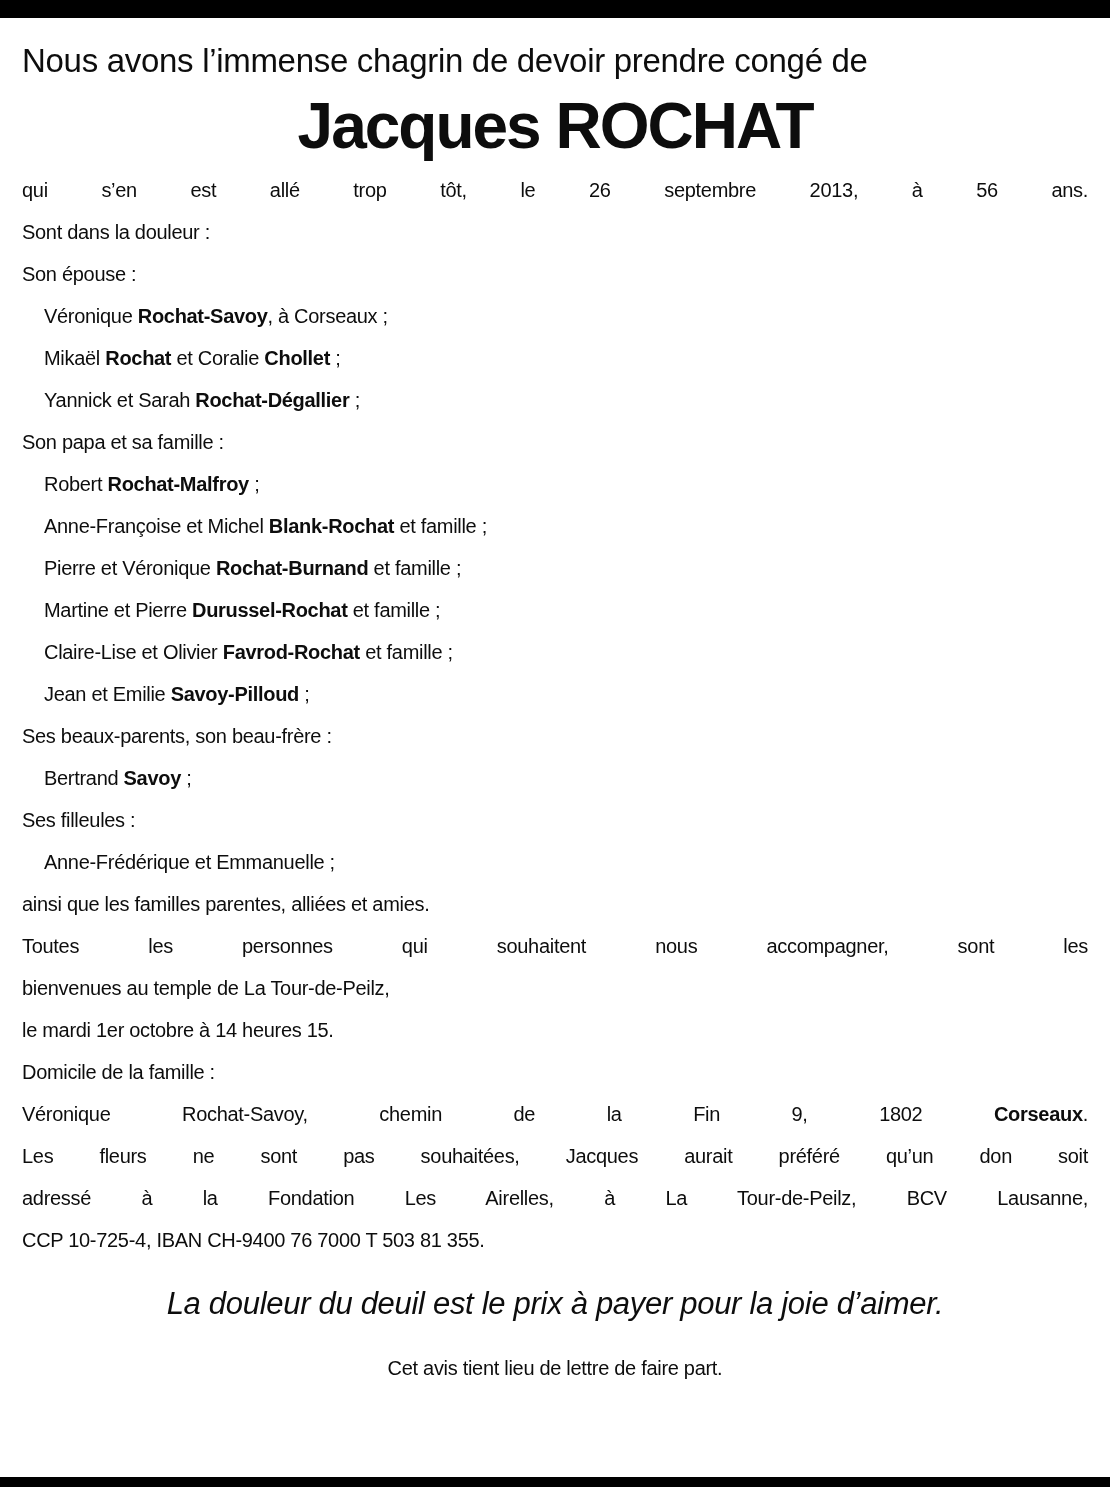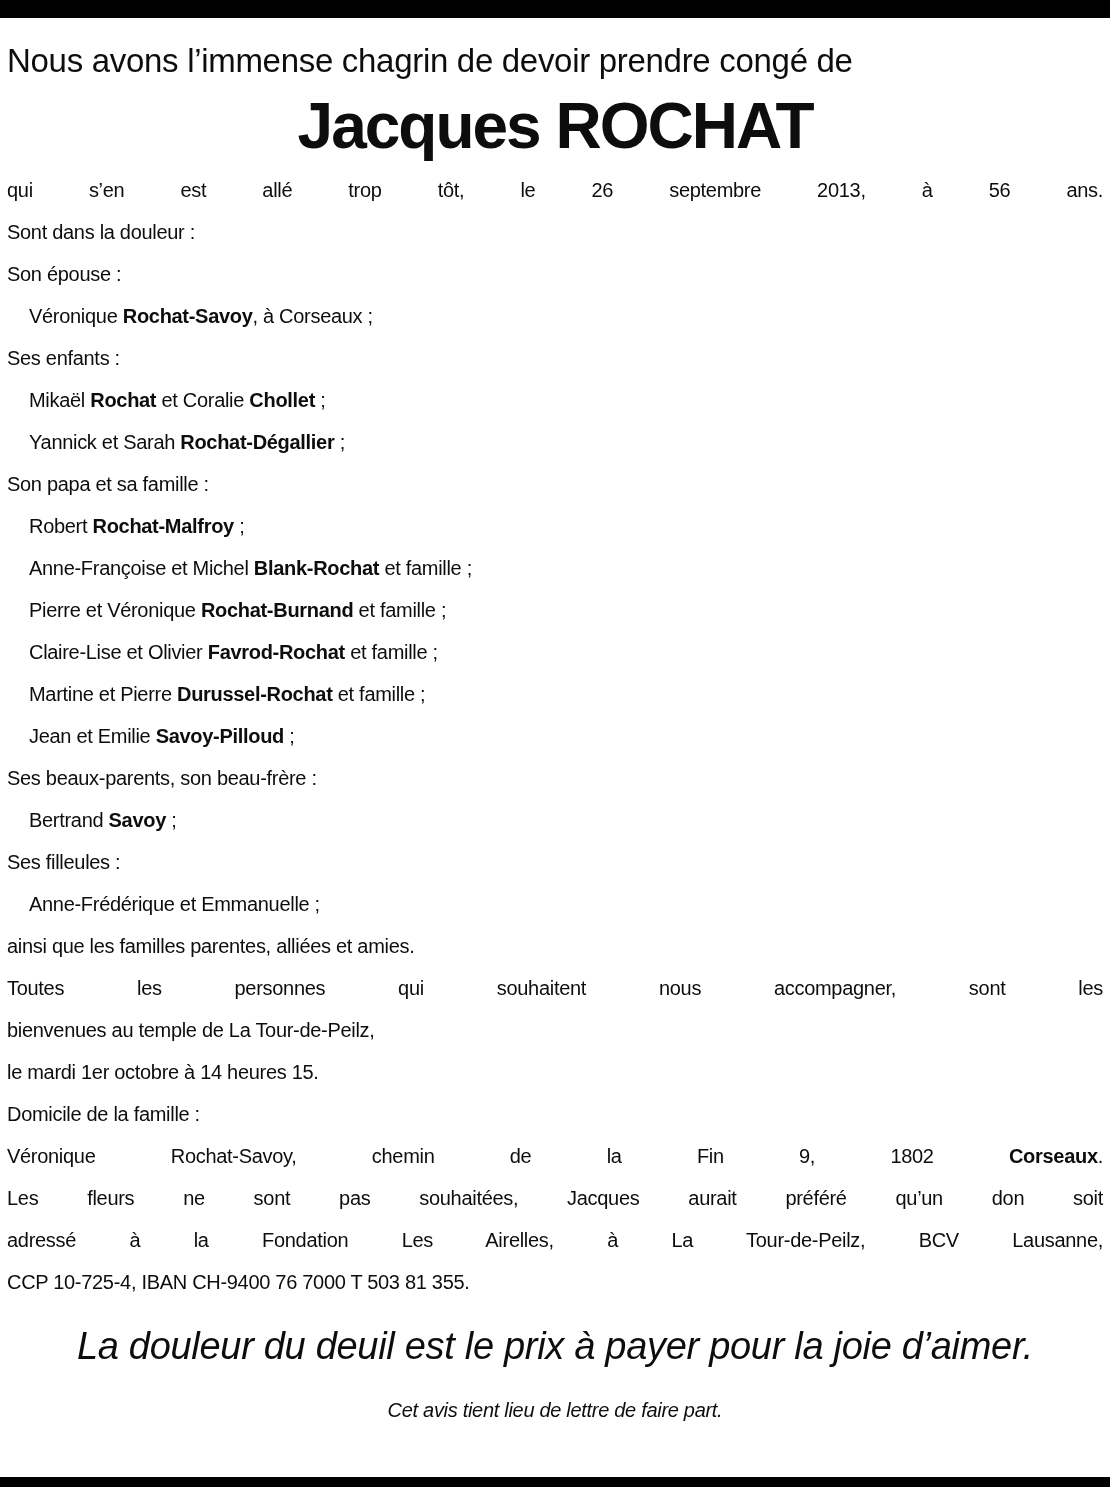--- a/index.html
+++ b/index.html
@@ -22,21 +22,21 @@
     background: #000000;
   }
   .bar.top { height: 18px; }
   .bar.bottom {
     height: 10px;
     position: absolute;
     left: 0;
     bottom: 0;
   }
   .content {
-    padding: 0 7px;
+    padding: 0 22px;
     margin-top: 21px;
   }
   .intro {
     margin-top: 16px;
     font-size: 33px;
     line-height: 44px;
     letter-spacing: -0.3px;
     white-space: nowrap;
   }
   .title {
@@ -61,52 +61,50 @@
   .line.indent { padding-left: 22px; }
   .line.justify {
     white-space: normal;
     text-align: justify;
     text-align-last: justify;
   }
   .line.quote {
     margin-top: 22px;
     font-style: italic;
     text-align: center;
-    font-size: 38px;
+    font-size: 31px;
   }
   .line.closing {
     margin-top: 22px;
     text-align: center;
-    font-style: italic;
   }
 </style>
 </head>
 <body>
 
 <div class="bar top"></div>
 
 <div class="content">
   <div class="intro">Nous avons l’immense chagrin de devoir prendre congé de</div>
 
   <div class="title">Jacques ROCHAT</div>
 
   <div class="body-lines">
       <div class="line justify"><span>qui s’en est allé trop tôt, le 26 septembre 2013, à 56 ans.</span></div>
       <div class="line plain"><span>Sont dans la douleur :</span></div>
       <div class="line plain"><span>Son épouse :</span></div>
       <div class="line indent"><span>Véronique </span><b>Rochat-Savoy</b><span>, à Corseaux ;</span></div>
-      <div class="line plain"><span>Ses enfants :</span></div>
       <div class="line indent"><span>Mikaël </span><b>Rochat</b><span> et Coralie </span><b>Chollet</b><span> ;</span></div>
       <div class="line indent"><span>Yannick et Sarah </span><b>Rochat-Dégallier</b><span> ;</span></div>
       <div class="line plain"><span>Son papa et sa famille :</span></div>
       <div class="line indent"><span>Robert </span><b>Rochat-Malfroy</b><span> ;</span></div>
       <div class="line indent"><span>Anne-Françoise et Michel </span><b>Blank-Rochat</b><span> et famille ;</span></div>
       <div class="line indent"><span>Pierre et Véronique </span><b>Rochat-Burnand</b><span> et famille ;</span></div>
+      <div class="line indent"><span>Martine et Pierre </span><b>Durussel-Rochat</b><span> et famille ;</span></div>
       <div class="line indent"><span>Claire-Lise et Olivier </span><b>Favrod-Rochat</b><span> et famille ;</span></div>
-      <div class="line indent"><span>Martine et Pierre </span><b>Durussel-Rochat</b><span> et famille ;</span></div>
       <div class="line indent"><span>Jean et Emilie </span><b>Savoy-Pilloud</b><span> ;</span></div>
       <div class="line plain"><span>Ses beaux-parents, son beau-frère :</span></div>
       <div class="line indent"><span>Bertrand </span><b>Savoy</b><span> ;</span></div>
       <div class="line plain"><span>Ses filleules :</span></div>
       <div class="line indent"><span>Anne-Frédérique et Emmanuelle ;</span></div>
       <div class="line plain"><span>ainsi que les familles parentes, alliées et amies.</span></div>
       <div class="line justify"><span>Toutes les personnes qui souhaitent nous accompagner, sont les</span></div>
       <div class="line plain"><span>bienvenues au temple de La Tour-de-Peilz,</span></div>
       <div class="line plain"><span>le mardi 1er octobre à 14 heures 15.</span></div>
       <div class="line plain"><span>Domicile de la famille :</span></div>

